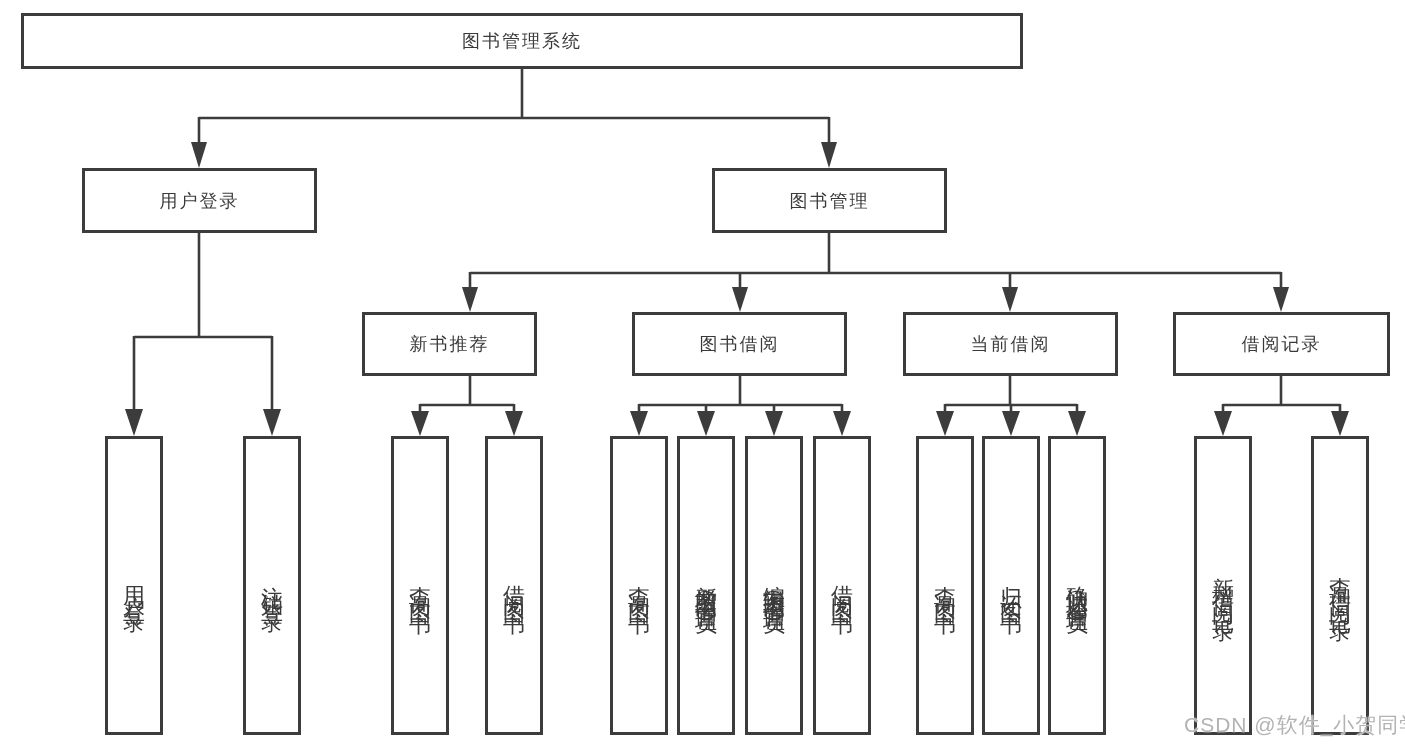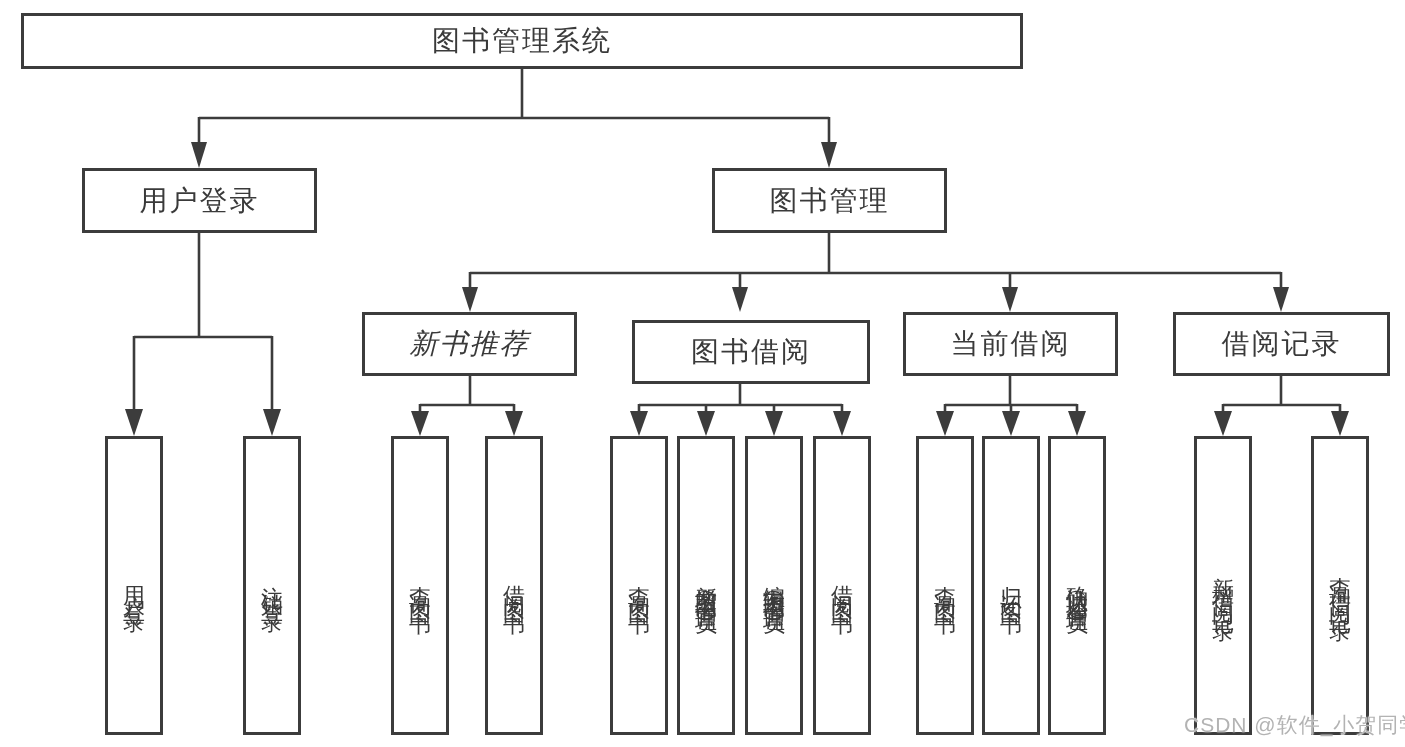--- a/index.html
+++ b/index.html
@@ -13,21 +13,21 @@
   }
   .connectors{position:absolute;left:0;top:0;z-index:1;}
   .node{
     position:absolute;
     background:#ffffff;
     border:3px solid #3c3c3c;
     display:flex;align-items:center;justify-content:center;
     color:#3a3a3a;
     z-index:2;
   }
-  .hnode{font-size:28px;letter-spacing:2px;}
+  .hnode{font-size:18px;letter-spacing:2px;}
   .vnode span{
     writing-mode:vertical-rl;
     text-orientation:mixed;
     font-size:22px;
     letter-spacing:9px;
     line-height:1;
     white-space:nowrap;
   }
   .vnode.long span{letter-spacing:4px;}
   .watermark{
@@ -97,24 +97,24 @@
     <span>图书管理系统</span>
   </div>
 
   <div class="node hnode" style="left:82px;top:168px;width:235px;height:65px;">
     <span>用户登录</span>
   </div>
   <div class="node hnode" style="left:712px;top:168px;width:235px;height:65px;">
     <span>图书管理</span>
   </div>
 
-  <div class="node hnode" style="left:362px;top:312px;width:215px;height:64px;font-style:italic;">
+  <div class="node hnode" style="left:362px;top:312px;width:175px;height:64px;">
     <span>新书推荐</span>
   </div>
-  <div class="node hnode" style="left:632px;top:312px;width:238px;height:64px;margin-top:8px;">
+  <div class="node hnode" style="left:632px;top:312px;width:215px;height:64px;">
     <span>图书借阅</span>
   </div>
   <div class="node hnode" style="left:903px;top:312px;width:215px;height:64px;align-items:center;">
     <span>当前借阅</span>
   </div>
   <div class="node hnode" style="left:1173px;top:312px;width:217px;height:64px;">
     <span>借阅记录</span>
   </div>
 
   <div class="node vnode" style="left:105px;top:436px;width:58px;height:299px;">

